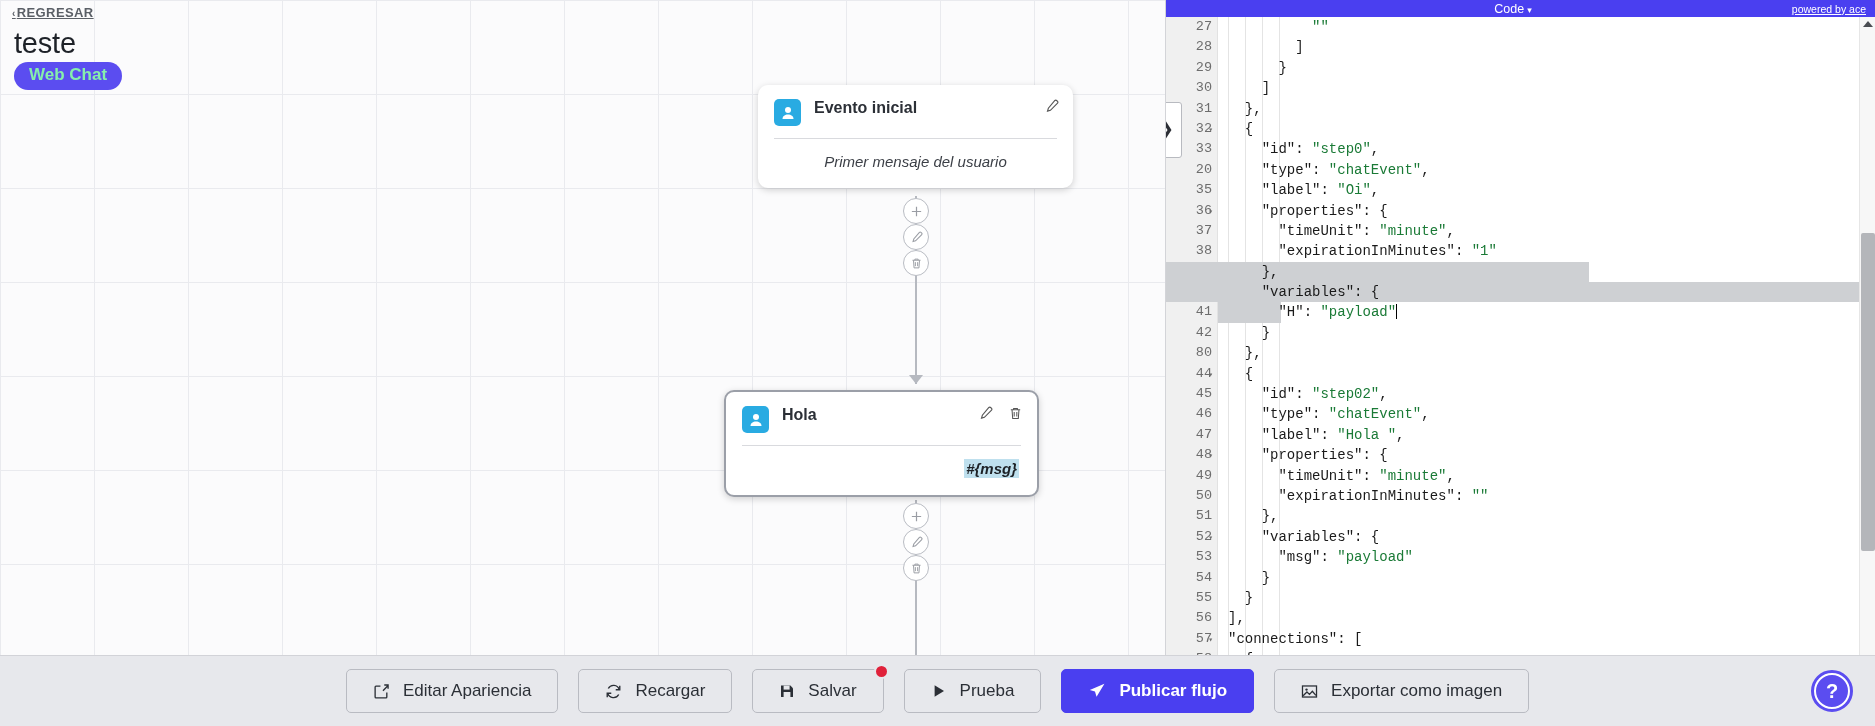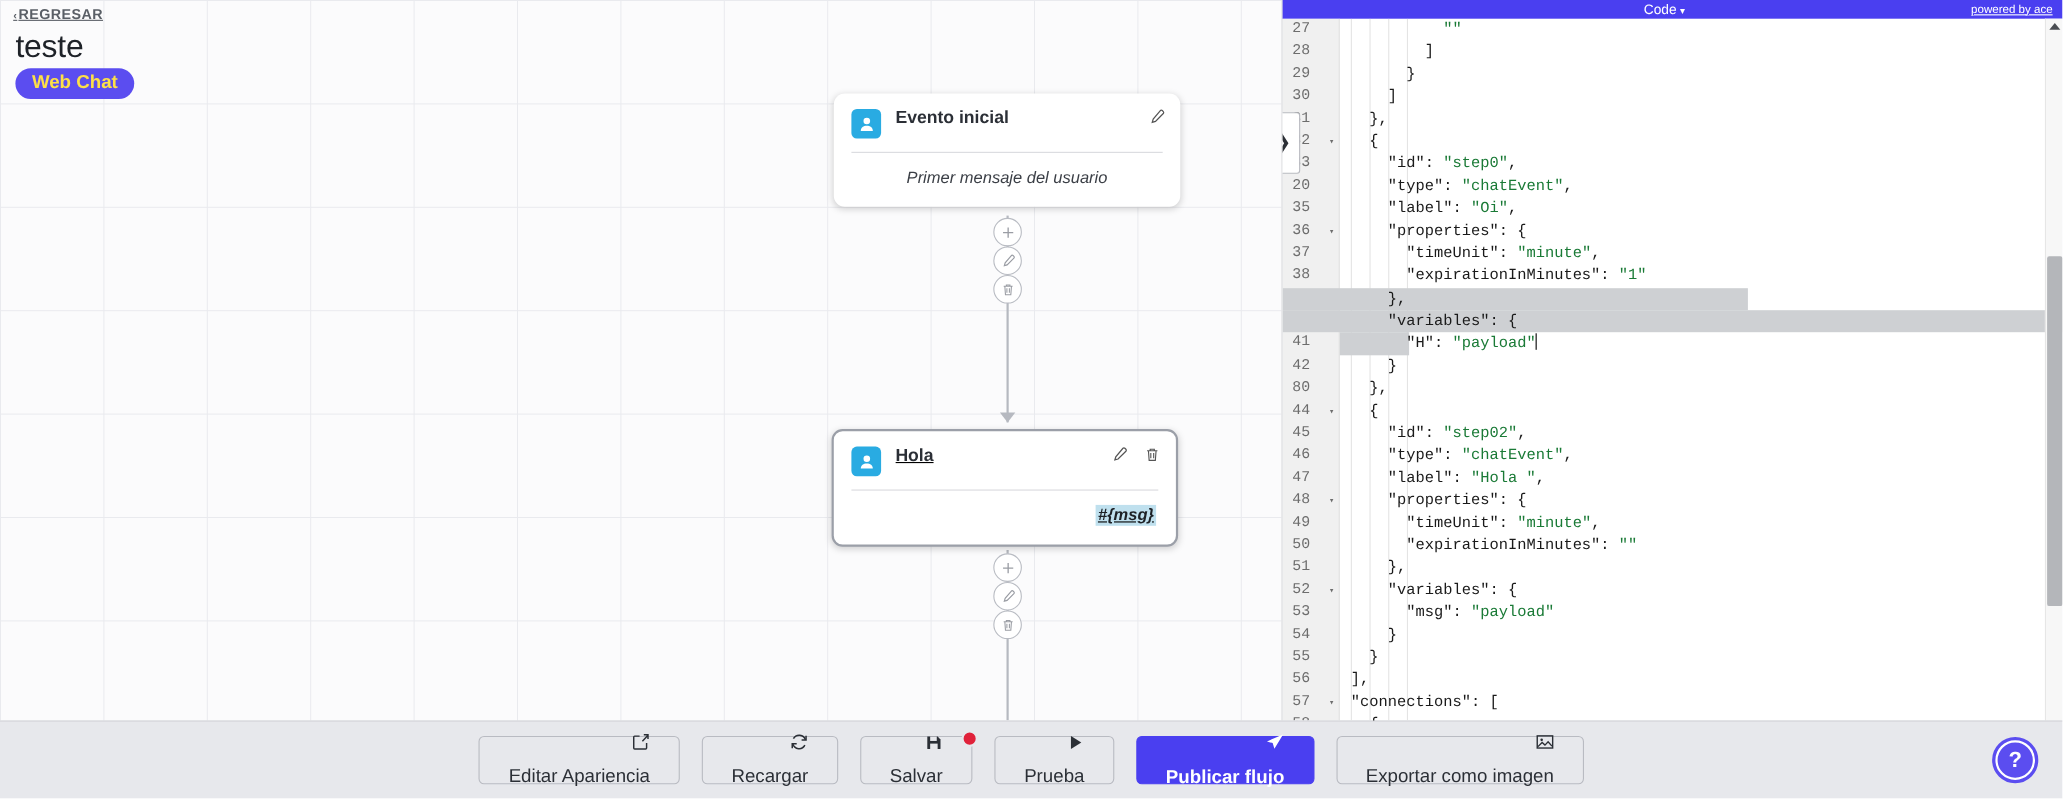--- a/index.html
+++ b/index.html
@@ -33,21 +33,21 @@
   }
   .back-link .chev { font-size: 10px; margin-right: 1px; }
 
   .proj-title {
     position: absolute; left: 14px; top: 27px;
     font-size: 29px; font-weight: 400; color: #1e2228;
     letter-spacing: -.2px;
   }
   .proj-badge {
     position: absolute; left: 14px; top: 62px;
-    background: #5b4df0; color: #fde047;
+    background: #5b4df0; color: #86efac;
     font-size: 17px; font-weight: 700;
     padding: 3px 15px 5px; border-radius: 20px;
   }
 
   
   .node {
     position: absolute;
     background: #fff;
     border-radius: 10px;
     box-shadow: 0 2px 7px rgba(0,0,0,.18);
@@ -136,21 +136,21 @@
     font-size: 14px;
     line-height: 20.4px;
   }
   .gutter {
     position: absolute; left: 0; top: 0; bottom: 0;
     width: 52px; background: #f0f0f0;
     border-right: 1px solid #e2e2e2;
     text-align: right;
   }
   .gutter .ln {
-    height: 20.4px; padding-right: 26px;
+    height: 20.4px; padding-right: 5px;
     color: #6d6d6d; font-size: 13.5px;
     position: relative;
   }
   .gutter .ln .fold {
     position: absolute; right: 4px; top: 1px;
     font-size: 8px; color: #6d6d6d;
   }
   .code-lines {
     position: absolute; left: 52px; top: 0; right: 16px; bottom: 0;
   }
@@ -212,28 +212,27 @@
   .toolbar {
     position: absolute; left: 0; bottom: 0;
     width: 1875px; height: 71px;
     background: #e7e8ec;
     border-top: 1px solid #d2d3d8;
     display: flex; align-items: center; justify-content: center;
     gap: 20px;
   }
   .tbtn {
     position: relative;
-    display: flex; align-items: flex-end; justify-content: center;
+    display: flex; align-items: center; justify-content: center;
     gap: 13px;
     height: 44px; padding: 0 26px;
     border: 1px solid #b9bbc2; border-radius: 5px;
     background: transparent; color: #2b2f36;
     font-size: 17px; font-family: "Liberation Sans", sans-serif;
     cursor: pointer;
-    flex-direction: column;
   }
   .tbtn.primary {
     background: #4a3ff0; border-color: #4a3ff0; color: #fff;
     font-weight: 700;
   }
   .tbtn .dot {
     position: absolute; top: -6px; right: -6px;
     width: 15px; height: 15px; border-radius: 50%;
     background: #e0213a; border: 2px solid #e7e8ec;
   }
@@ -303,21 +302,21 @@
             <path d="M11.6 1.6a1.3 1.3 0 0 1 1.85 0l1 1a1.3 1.3 0 0 1 0 1.85l-7.6 7.6-3.1.9.9-3.1z" fill="none" stroke="#9a9da4" stroke-width="1.3"></path>
           </svg>
       </div>
       <div class="circ">
         <svg width="13" height="13" viewBox="0 0 16 16">
             <path d="M3 4h10M6 4V2.6h4V4M4.3 4l.7 9.4h6l.7-9.4M6.6 6.3v5M9.4 6.3v5" fill="none" stroke="#9a9da4" stroke-width="1.2"></path>
           </svg>
       </div>
     </div>
 
-    <div class="node selected" style="left:756px; top:390px;text-decoration:underline;">
+    <div class="node selected" style="left:724px; top:390px;">
       <div class="node-head">
         <div class="node-avatar">
           <svg width="16" height="16" viewBox="0 0 16 16">
               <circle cx="8" cy="5" r="3" fill="#fff"></circle>
               <path d="M2.5 14c0-3 2.5-4.6 5.5-4.6S13.5 11 13.5 14z" fill="#fff"></path>
             </svg>
         </div>
         <div class="node-title">Hola</div>
         <div class="node-actions">
           <span class="ico">

